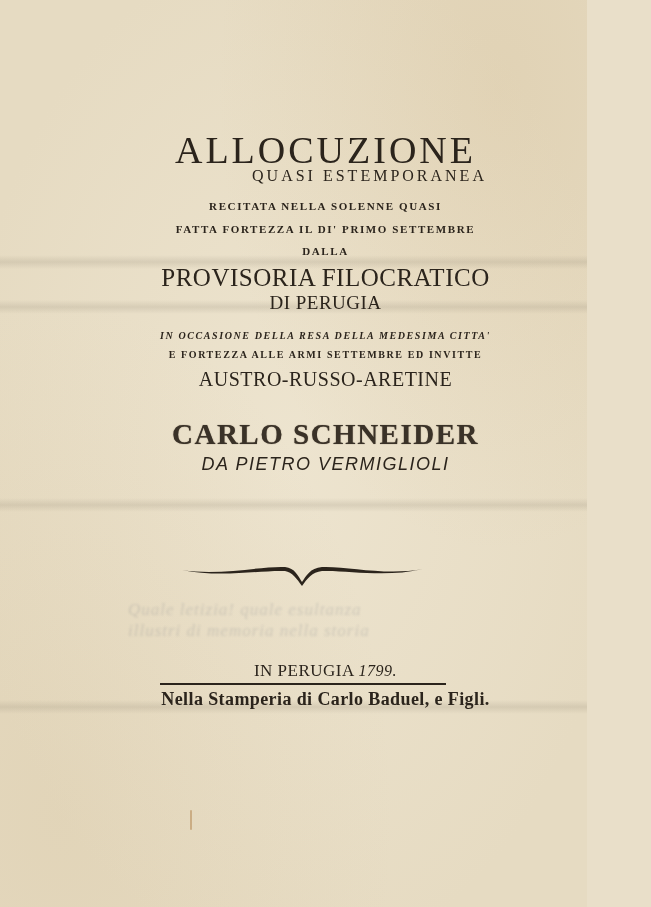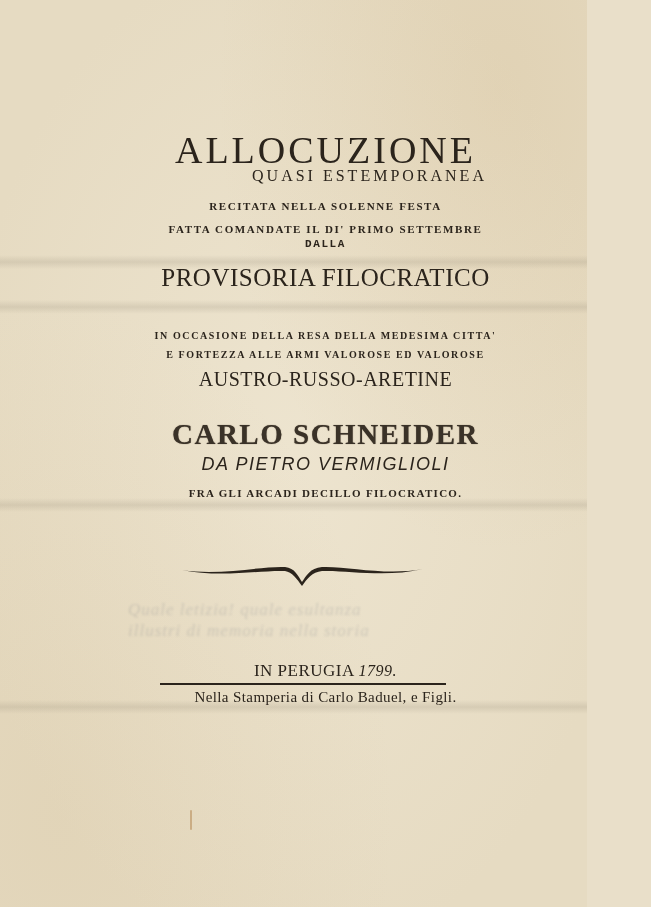--- a/index.html
+++ b/index.html
@@ -57,34 +57,34 @@
       margin-left: 44px;
     }
     .t-small {
       font-family: "Liberation Serif", serif;
       font-size: 11px;
       letter-spacing: 1.6px;
       font-weight: bold;
     }
     .t-recitata { top: 200px; }
     .t-fatta { top: 223px; }
-    .t-dalla { top: 238px; font-family: Liberation Mono, monospace; }
+    .t-dalla { top: 245px; }
     .t-prov {
       top: 264px;
       font-family: "Liberation Serif", serif;
       font-size: 25px;
       letter-spacing: 0.5px;
     }
     .t-diper {
       top: 292px;
       font-family: "Liberation Serif", serif;
       font-size: 19px;
       letter-spacing: 0.5px;
     }
-    .t-inocc { top: 330px; font-size: 10px; }
+    .t-inocc { top: 330px; font-size: 10px; font-style: italic; }
     .t-efort { top: 349px; font-size: 10px; }
     .t-austro {
       top: 368px;
       font-family: "Liberation Serif", serif;
       font-size: 20px;
       letter-spacing: 0.5px;
     }
     .t-comand { top: 398px; font-size: 12px; letter-spacing: 1.4px; }
     .t-carlo {
       top: 418px;
@@ -133,51 +133,51 @@
       position: absolute;
       left: 160px;
       top: 683px;
       width: 286px;
       height: 2px;
       background: #2b241c;
     }
     .t-printer {
       top: 689px;
       font-family: "Liberation Serif", serif;
-      font-size: 15px;
+      font-size: 18px;
       letter-spacing: 0.4px;
-      font-weight: normal;
+      font-weight: bold;
     }
   </style>
 </head>
 <body>
 
 <div class="page">
 
   <div class="fold" style="top:255px;"></div>
   <div class="fold" style="top:300px;"></div>
   <div class="fold" style="top:498px;"></div>
   <div class="fold" style="top:700px;"></div>
 
   <div class="stain" style="left:622px;top:155px;width:12px;height:10px;"></div>
   <div class="stain" style="left:630px;top:168px;width:6px;height:6px;"></div>
   <div class="stain" style="left:190px;top:810px;width:2px;height:20px;border-radius:1px;"></div>
 
   <div class="block t-title">ALLOCUZIONE</div>
   <div class="block t-sub">QUASI ESTEMPORANEA</div>
-  <div class="block t-small t-recitata">RECITATA NELLA SOLENNE FESTA</div>
-  <div class="block t-small t-fatta">FATTA COMANDATE IL DI' PRIMO SETTEMBRE</div>
+  <div class="block t-small t-recitata">RECITATA NELLA SOLENNE QUASI</div>
+  <div class="block t-small t-fatta">FATTA FORTEZZA IL DI' PRIMO SETTEMBRE</div>
   <div class="block t-small t-dalla">DALLA</div>
   <div class="block t-prov">PROVISORIA FILOCRATICO</div>
+  <div class="block t-diper">DI PERUGIA</div>
   <div class="block t-small t-inocc">IN OCCASIONE DELLA RESA DELLA MEDESIMA CITTA'</div>
-  <div class="block t-small t-efort">E FORTEZZA ALLE ARMI VALOROSE ED VALOROSE</div>
+  <div class="block t-small t-efort">E FORTEZZA ALLE ARMI SETTEMBRE ED INVITTE</div>
   <div class="block t-austro">AUSTRO-RUSSO-ARETINE</div>
   <div class="block t-carlo">CARLO SCHNEIDER</div>
   <div class="block t-pietro">DA PIETRO VERMIGLIOLI</div>
-  <div class="block t-small t-fra">FRA GLI ARCADI DECILLO FILOCRATICO.</div>
 
   <svg class="ornament" viewBox="0 0 245 26">
     <path d="M2 8 C 40 14, 80 4, 105 5 C 115 6, 118 14, 122 20 C 126 14, 130 6, 142 5 C 168 4, 205 14, 243 7
              C 205 16, 168 8, 142 9 C 132 10, 127 17, 122 24 C 117 17, 112 10, 105 9 C 80 8, 40 16, 2 8 Z" fill="#2b241c"></path>
   </svg>
 
   <div class="bleed" style="top:600px;">Quale letizia! quale esultanza</div>
   <div class="bleed" style="top:621px;">illustri di memoria nella storia</div>
 
   <div class="block t-place">

